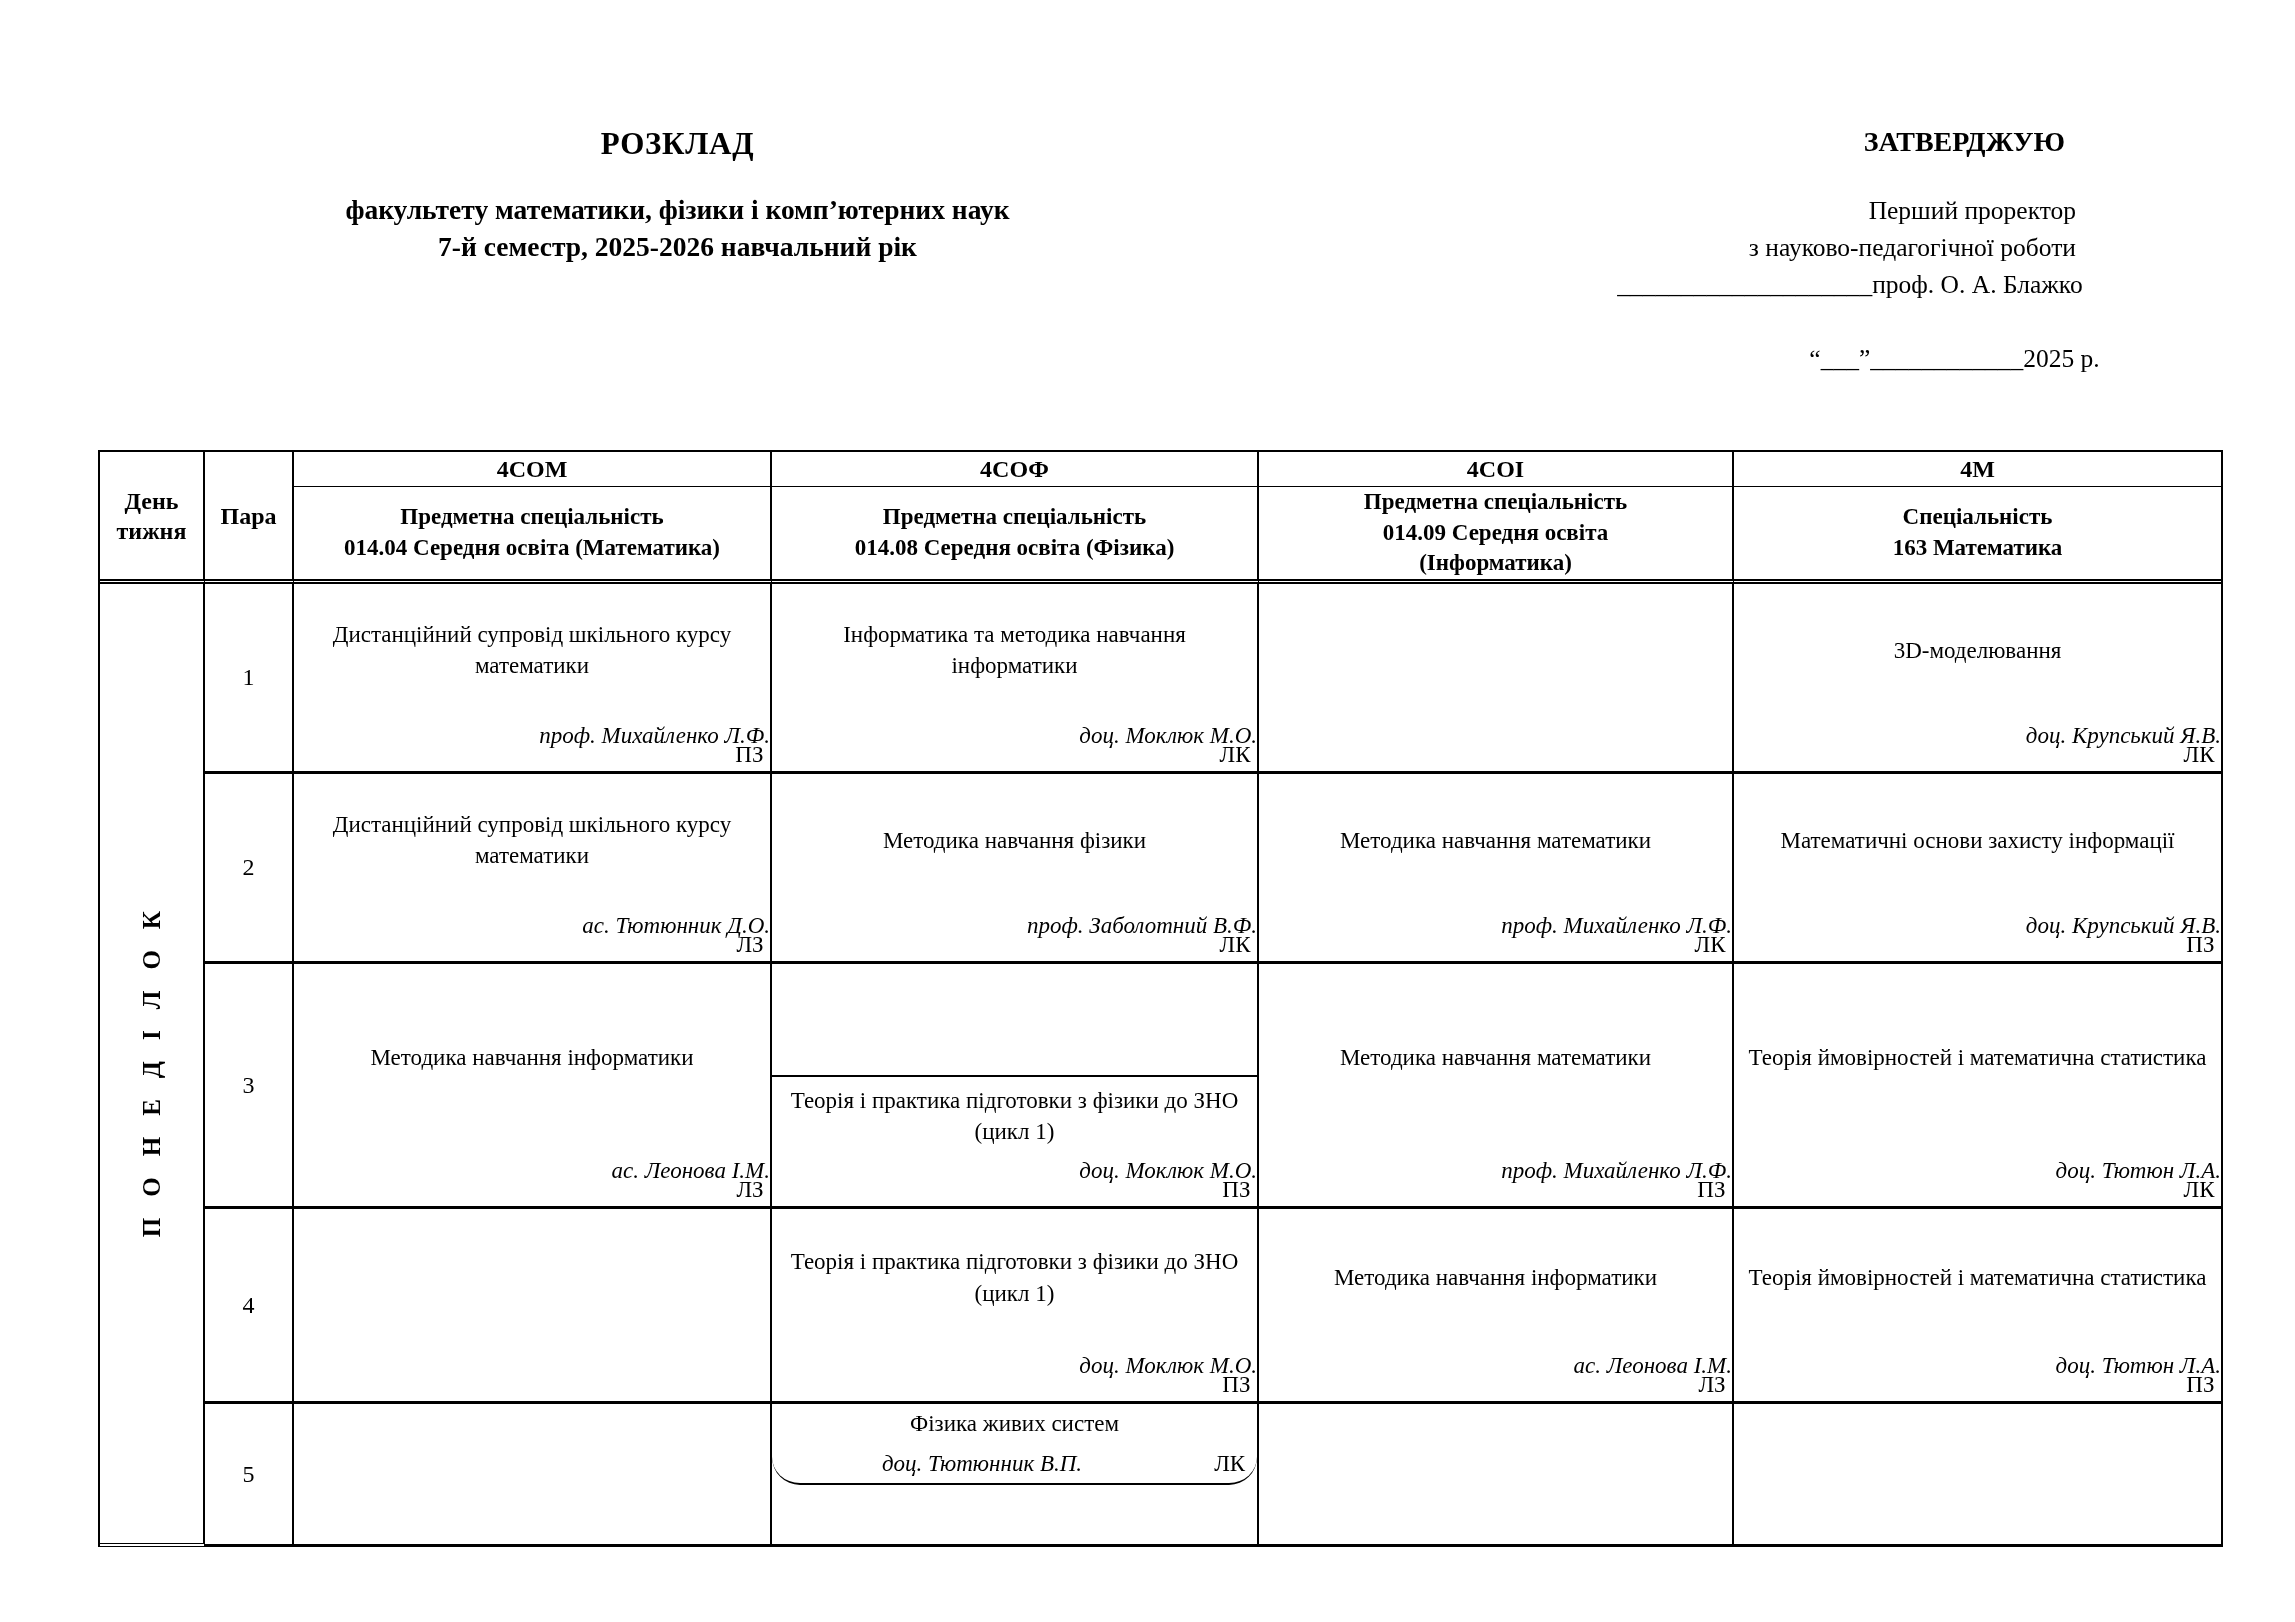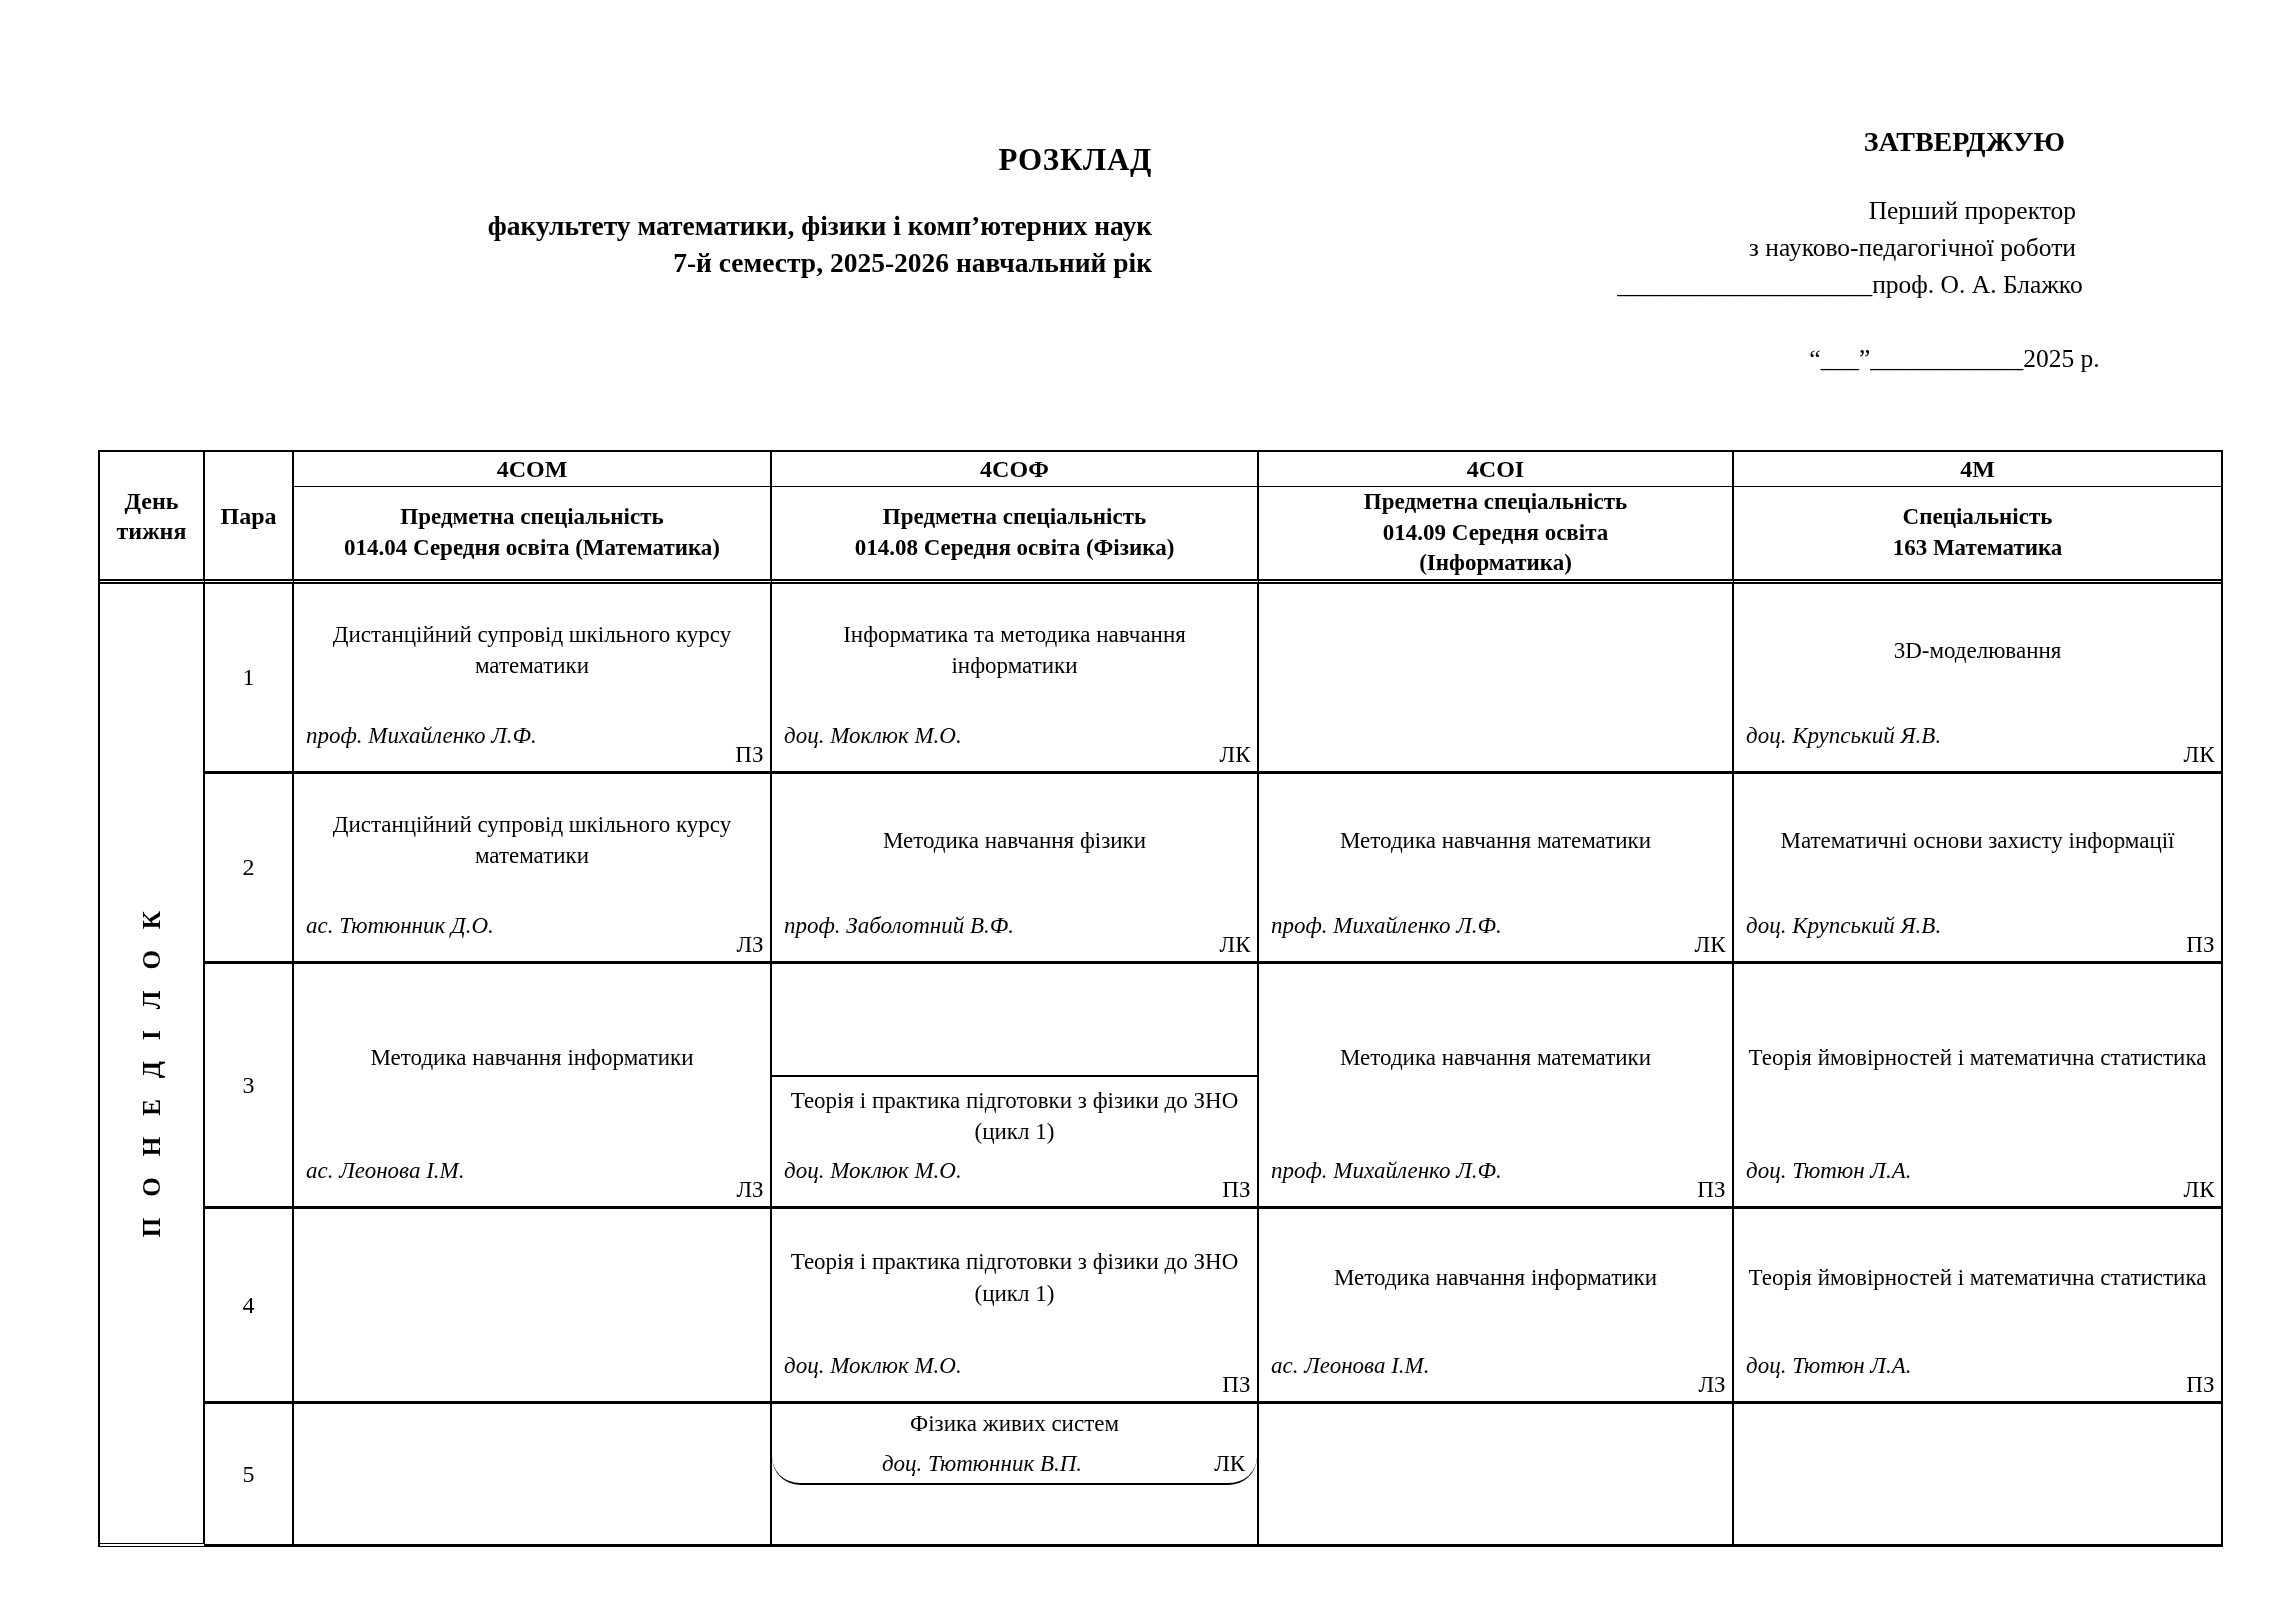--- a/index.html
+++ b/index.html
@@ -4,21 +4,21 @@
 <style>
   html,body { margin:0; padding:0; background:#888; }
   .page {
     position:relative; width:2295px; height:1623px;
     background:#ffffff; color:#000;
     font-family:"Liberation Serif","DejaVu Serif",serif;
     overflow:hidden;
   }
 
   
-  .titles { position:absolute; left:203px; top:142px; width:949px; text-align:right; }
+  .titles { position:absolute; left:203px; top:126px; width:949px; text-align:center; }
   .doc-title { font-size:31px; font-weight:bold; letter-spacing:0.7px; margin:0 0 29px 0; }
   .doc-sub { font-size:27.5px; font-weight:bold; line-height:37px; }
 
   
   .approval { position:absolute; left:1407px; top:126px; width:694px; text-align:right; font-size:25.5px; }
   .appr-heading { font-size:28px; font-weight:bold; padding-right:36px; margin-bottom:34px; }
   .appr-line { line-height:37px; padding-right:25px; }
   .appr-sig { line-height:37px; padding-right:18.3px; }
   .appr-date { margin-top:41px; padding-right:1.3px; }
 
@@ -48,21 +48,21 @@
   .pair-c { border-right:2px solid #000; border-bottom:3.3px solid #000;
             display:flex; align-items:center; justify-content:center; font-size:24px; }
 
   .cell { border-right:2px solid #000; border-bottom:3.3px solid #000;
           display:flex; flex-direction:column; font-size:23px; position:relative; }
   .bb-last { border-bottom:3.9px solid #000; }
 
   .subj { flex:1; display:flex; align-items:center; justify-content:center;
           text-align:center; padding:3.9px 14.4px 0 14.4px; line-height:1.38; }
   .foot { height:58px; position:relative; }
-  .teacher { position:absolute; left:0; right:0; bottom:22px; text-align:left; font-style:italic;margin-left:12px; }
+  .teacher { position:absolute; left:0; right:0; bottom:22px; text-align:right; font-style:italic; }
   .kind { position:absolute; right:6.5px; bottom:2.6px; }
 
   
   .top3 { height:114px; border-bottom:2.6px solid #000; }
   .bot3 { flex:1; display:flex; flex-direction:column; }
   .bot3 .subj { padding-top:7.9px; }
 
   
   .top5 { height:79px; border-bottom:2.6px solid #000; position:relative;border-radius:28px; }
   .subj5 { padding-top:6.5px; text-align:center; }

